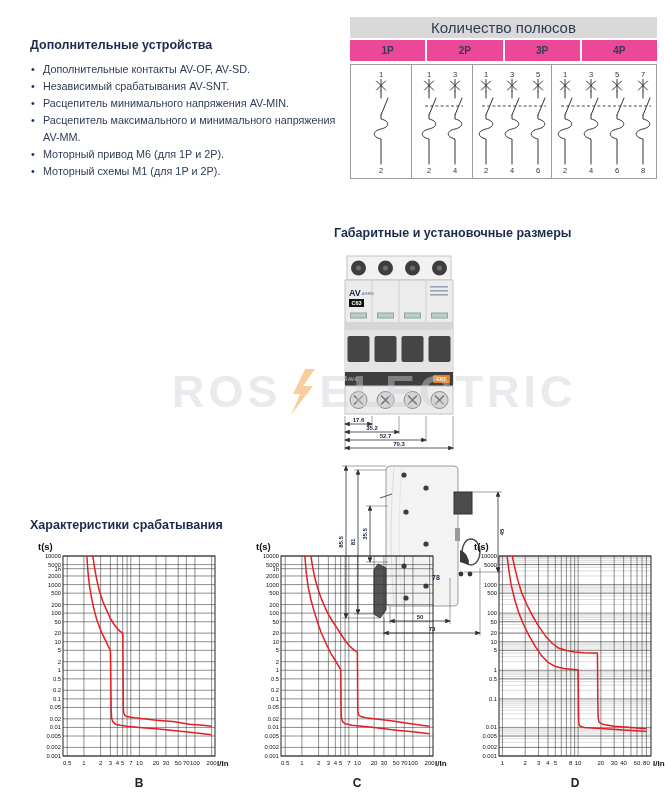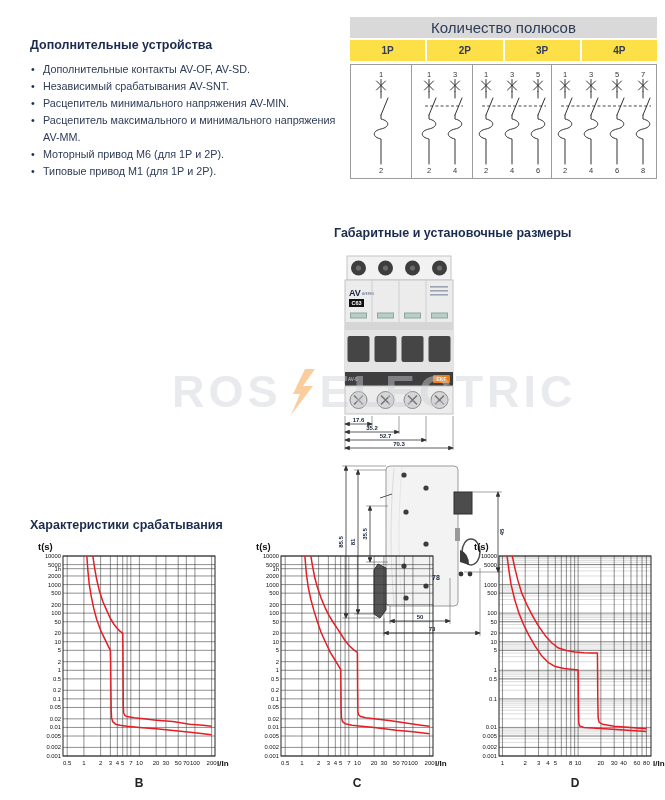--- a/index.html
+++ b/index.html
@@ -10,21 +10,21 @@
   
   .devices{position:absolute;left:30px;top:38px;width:322px;}
   .devices ul{list-style:none;margin:9px 0 0;padding:0;}
   .devices li{position:relative;padding-left:13px;font-size:10.8px;line-height:17px;color:#2e3c58;}
   .devices li::before{content:"\2022";position:absolute;left:1px;top:0;color:#1b2b4d;}
   
   .schemes{position:absolute;left:350px;top:3px;width:307px;}
   .tbl-header{margin-top:14px;background:#d9d9d9;height:21px;line-height:21px;
               text-align:center;font-size:15px;color:#2e3c58;}
   .tbl-cols{display:flex;gap:2px;margin-top:2px;}
-  .pole-col{flex:1;background:#fde047;height:21px;line-height:21px;text-align:center;
+  .pole-col{flex:1;background:#ec4899;height:21px;line-height:21px;text-align:center;
             font-size:10px;font-weight:600;color:#2e3c58;}
   .tbl-diagrams{margin-top:3px;height:113px;border:1px solid #9c9c9c;display:flex;background:#fff;}
   .pole-cell{flex:1;display:flex;align-items:center;justify-content:center;border-left:1px solid #9c9c9c;}
   .pole-cell:first-child{border-left:none;}
   
   .dims{position:absolute;left:334px;top:226px;width:312px;}
   .dims-row{display:flex;gap:8px;margin-top:12px;align-items:flex-start;flex-direction:column;}
   
   .tripping{position:absolute;left:30px;top:518px;width:640px;height:276px;}
   .charts-row{position:absolute;left:0;top:22px;width:640px;height:254px;}
@@ -42,21 +42,21 @@
 <div class="page">
 
   <section class="devices">
     <h2>Дополнительные устройства</h2>
     <ul>
         <li>Дополнительные  контакты AV-OF, AV-SD.</li>
         <li>Независимый срабатывания  AV-SNT.</li>
         <li>Расцепитель минимального напряжения AV-MIN.</li>
         <li>Расцепитель максимального и минимального напряжения AV-MM.</li>
         <li>Моторный привод М6 (для 1Р и 2Р).</li>
-        <li>Типовые привод М1 (для 1Р и 2Р).</li>
+        <li>Моторный схемы М1 (для 1Р и 2Р).</li>
       </ul>
   </section>
 
   <section class="schemes">
     <div class="tbl-header">Количество полюсов</div>
     <div class="tbl-cols" id="scheme-cols">
         <div class="pole-col">1P</div>
         <div class="pole-col">2P</div>
         <div class="pole-col">3P</div>
         <div class="pole-col">4P</div>

